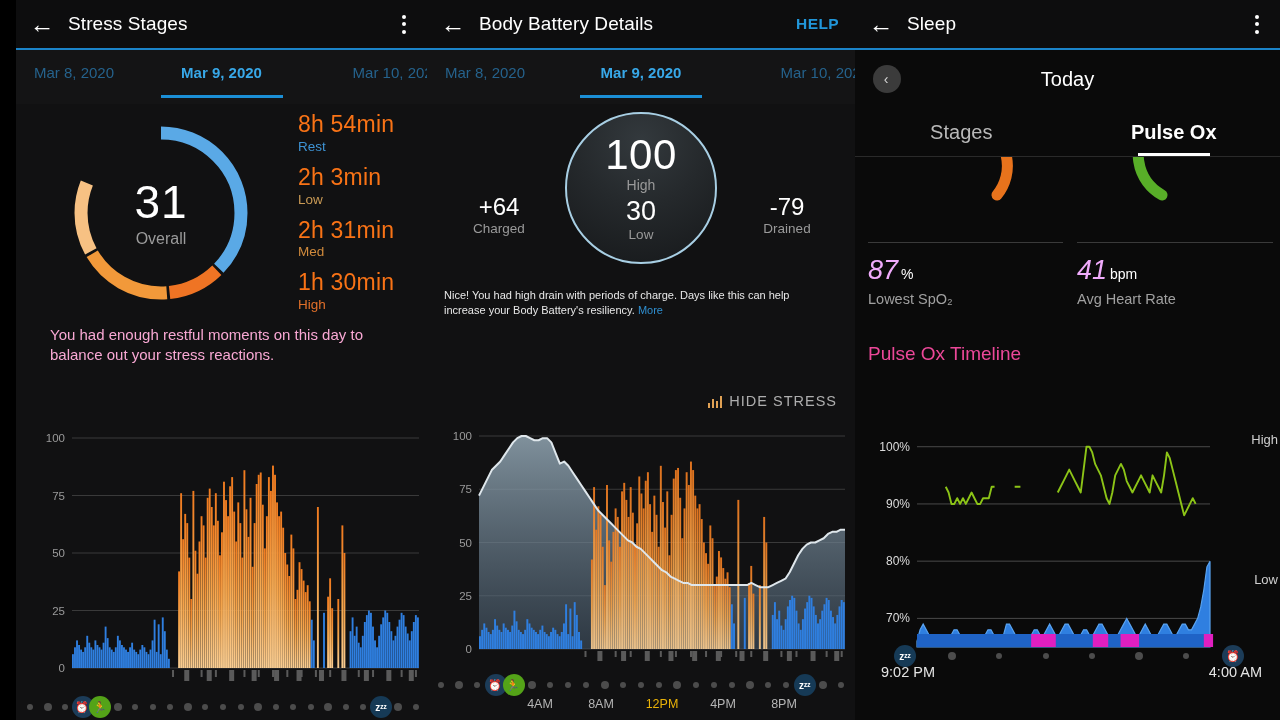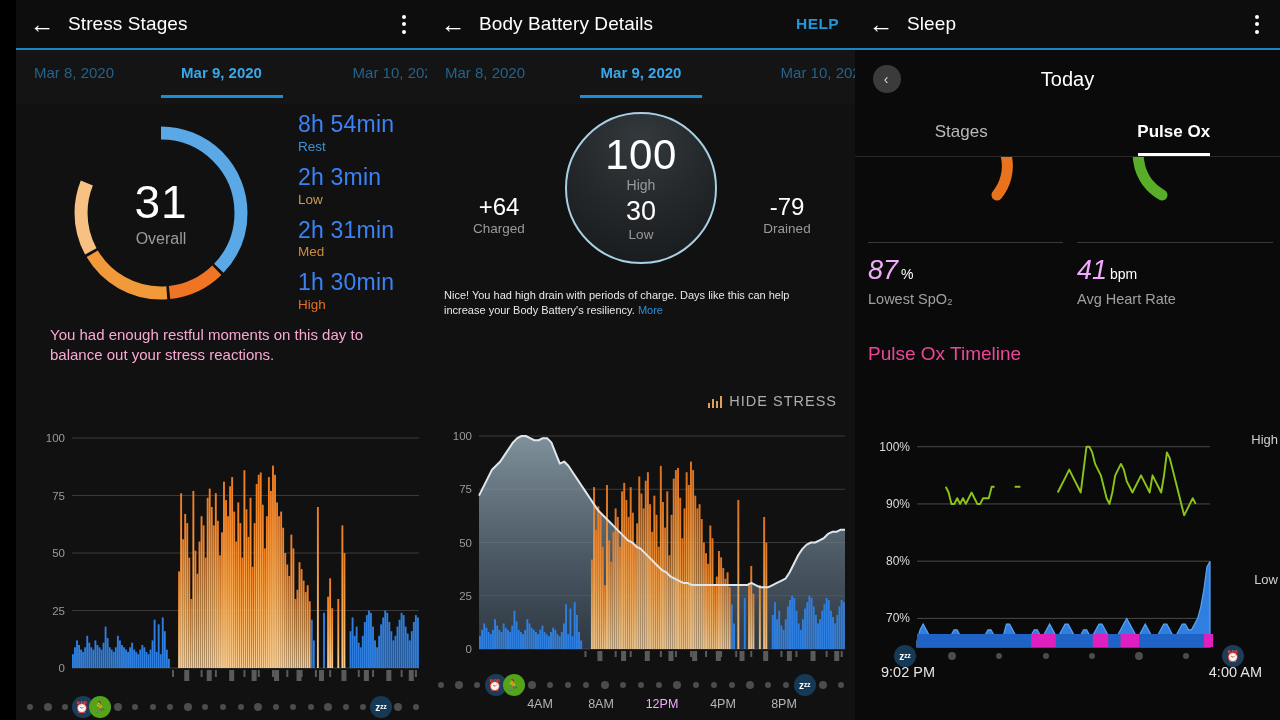--- a/index.html
+++ b/index.html
@@ -38,21 +38,21 @@
   
   .donut-row { position:relative; height:215px; }
   .donut { position:absolute; left:52px; top:16px; width:186px; height:186px; }
   .donut-center { position:absolute; inset:0; display:flex; flex-direction:column;
                   align-items:center; justify-content:center; }
   .donut-value { color:#fff; font-size:46px; font-weight:300; line-height:1; letter-spacing:1px; }
   .donut-label { color:#9b9b9b; font-size:16px; margin-top:5px; }
 
   .legend { position:absolute; left:282px; top:8px; }
   .legend-item { margin-bottom:11px; }
-  .legend-time { color:#3b82f6; font-size:23px; font-weight:300; line-height:1.12; letter-spacing:.2px; }
+  .legend-time { color:#f97316; font-size:23px; font-weight:300; line-height:1.12; letter-spacing:.2px; }
   .legend-name { font-size:13.5px; margin-top:1px; }
   .lg-rest { color:#3e93d4; } .lg-low { color:#c99a55; }
   .lg-med  { color:#d08a3c; } .lg-high{ color:#e2702a; }
 
   .insight { padding:6px 22px 0 34px; color:#f9a8d4; font-size:15px; line-height:1.35; }
 
   
   .chartwrap { position:absolute; left:0; right:0; }
   .chart-svg { display:block; width:100%; }
 
@@ -91,21 +91,21 @@
 
   
   .sleep-today { position:relative; height:58px; display:flex; align-items:center; justify-content:center; }
   .sleep-today-title { color:#fff; font-size:20px; font-weight:400; }
   .sleep-prev { position:absolute; left:18px; top:50%; transform:translateY(-50%);
                 width:28px; height:28px; border-radius:50%; background:#3b3b3b;
                 display:flex; align-items:center; justify-content:center;
                 color:#d8d8d8; font-size:14px; line-height:1; padding-right:2px; }
   .sleep-tabs { position:relative; height:48px; display:flex; }
   .sleep-tab { flex:1; display:flex; align-items:center; justify-content:center;
-               color:#b9b9b9; font-size:17px; }
+               color:#b9b9b9; font-size:20px; }
   .sleep-tab.active { color:#fff; font-weight:700; }
   .sleep-tab.active::after { content:""; position:absolute; bottom:0; width:72px; height:3px; background:#fff; }
   .tabs-rule { height:1px; background:#2a2a2a; }
 
   .sleep-arcs { position:relative; height:100px; }
   .arc-divider { position:absolute; bottom:14px; height:1px; background:#3a3a3a; }
   .sleep-stats { position:relative; height:66px; }
   .stat { position:absolute; top:0; }
   .stat-val { color:#f0abfc; font-size:27px; font-weight:300; line-height:1;font-style:italic; }
   .stat-unit { color:#fff; font-size:14px; font-weight:400; margin-left:3px; }
@@ -689,21 +689,21 @@
         <div class="ic ic-dot" style="left: 323.091px; width: 8px; height: 8px;"></div>
         <div class="ic ic-dot" style="left: 341.273px; width: 6px; height: 6px;"></div>
         <div class="ic ic-dot" style="left: 359.455px; width: 6px; height: 6px;"></div>
         <div class="ic ic-badge ic-sleep" style="left: 377.636px;">zᶻᶻ</div>
         <div class="ic ic-dot" style="left: 395.818px; width: 8px; height: 8px;"></div>
         <div class="ic ic-dot" style="left: 414px; width: 6px; height: 6px;"></div>
       </div>
     <div class="sleep-times" id="bb-xlabels" style="top:697px;height:20px;">
         <div class="sleep-time" style="left: 113px; transform: translateX(-50%); color: rgb(181, 181, 181); font-size: 12.5px;">4AM</div>
         <div class="sleep-time" style="left: 174px; transform: translateX(-50%); color: rgb(181, 181, 181); font-size: 12.5px;">8AM</div>
-        <div class="sleep-time" style="left: 235px; transform: translateX(-50%); color: #f0abfc; font-size: 12.5px;">12PM</div>
+        <div class="sleep-time" style="left: 235px; transform: translateX(-50%); color: #eab308; font-size: 12.5px;">12PM</div>
         <div class="sleep-time" style="left: 296px; transform: translateX(-50%); color: rgb(181, 181, 181); font-size: 12.5px;">4PM</div>
         <div class="sleep-time" style="left: 357px; transform: translateX(-50%); color: rgb(181, 181, 181); font-size: 12.5px;">8PM</div>
       </div>
   </div>
 
   <div class="panel" id="panel-sleep">
 
     <div class="appbar">
       <div class="appbar-back">←</div>
       <div class="appbar-title">Sleep</div>

